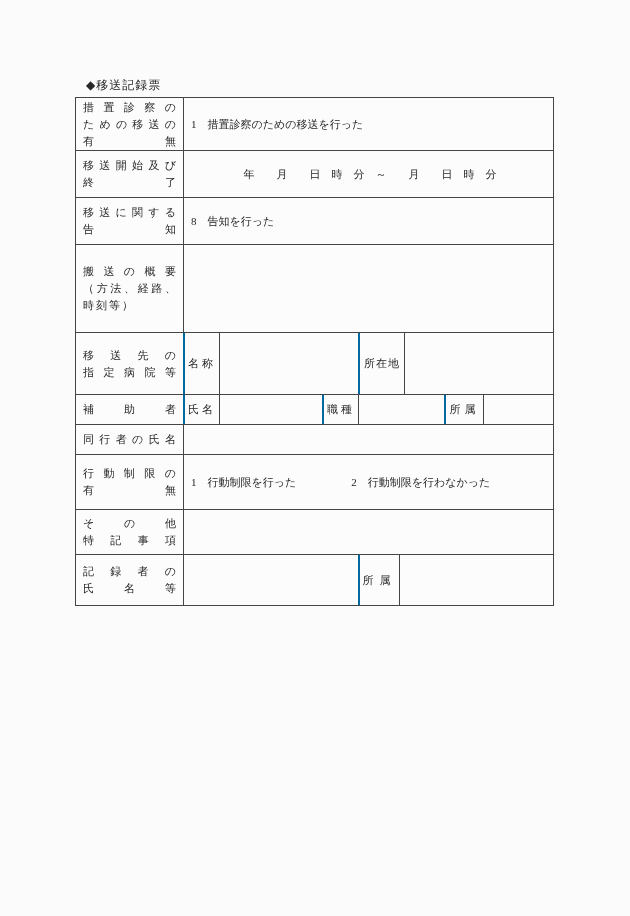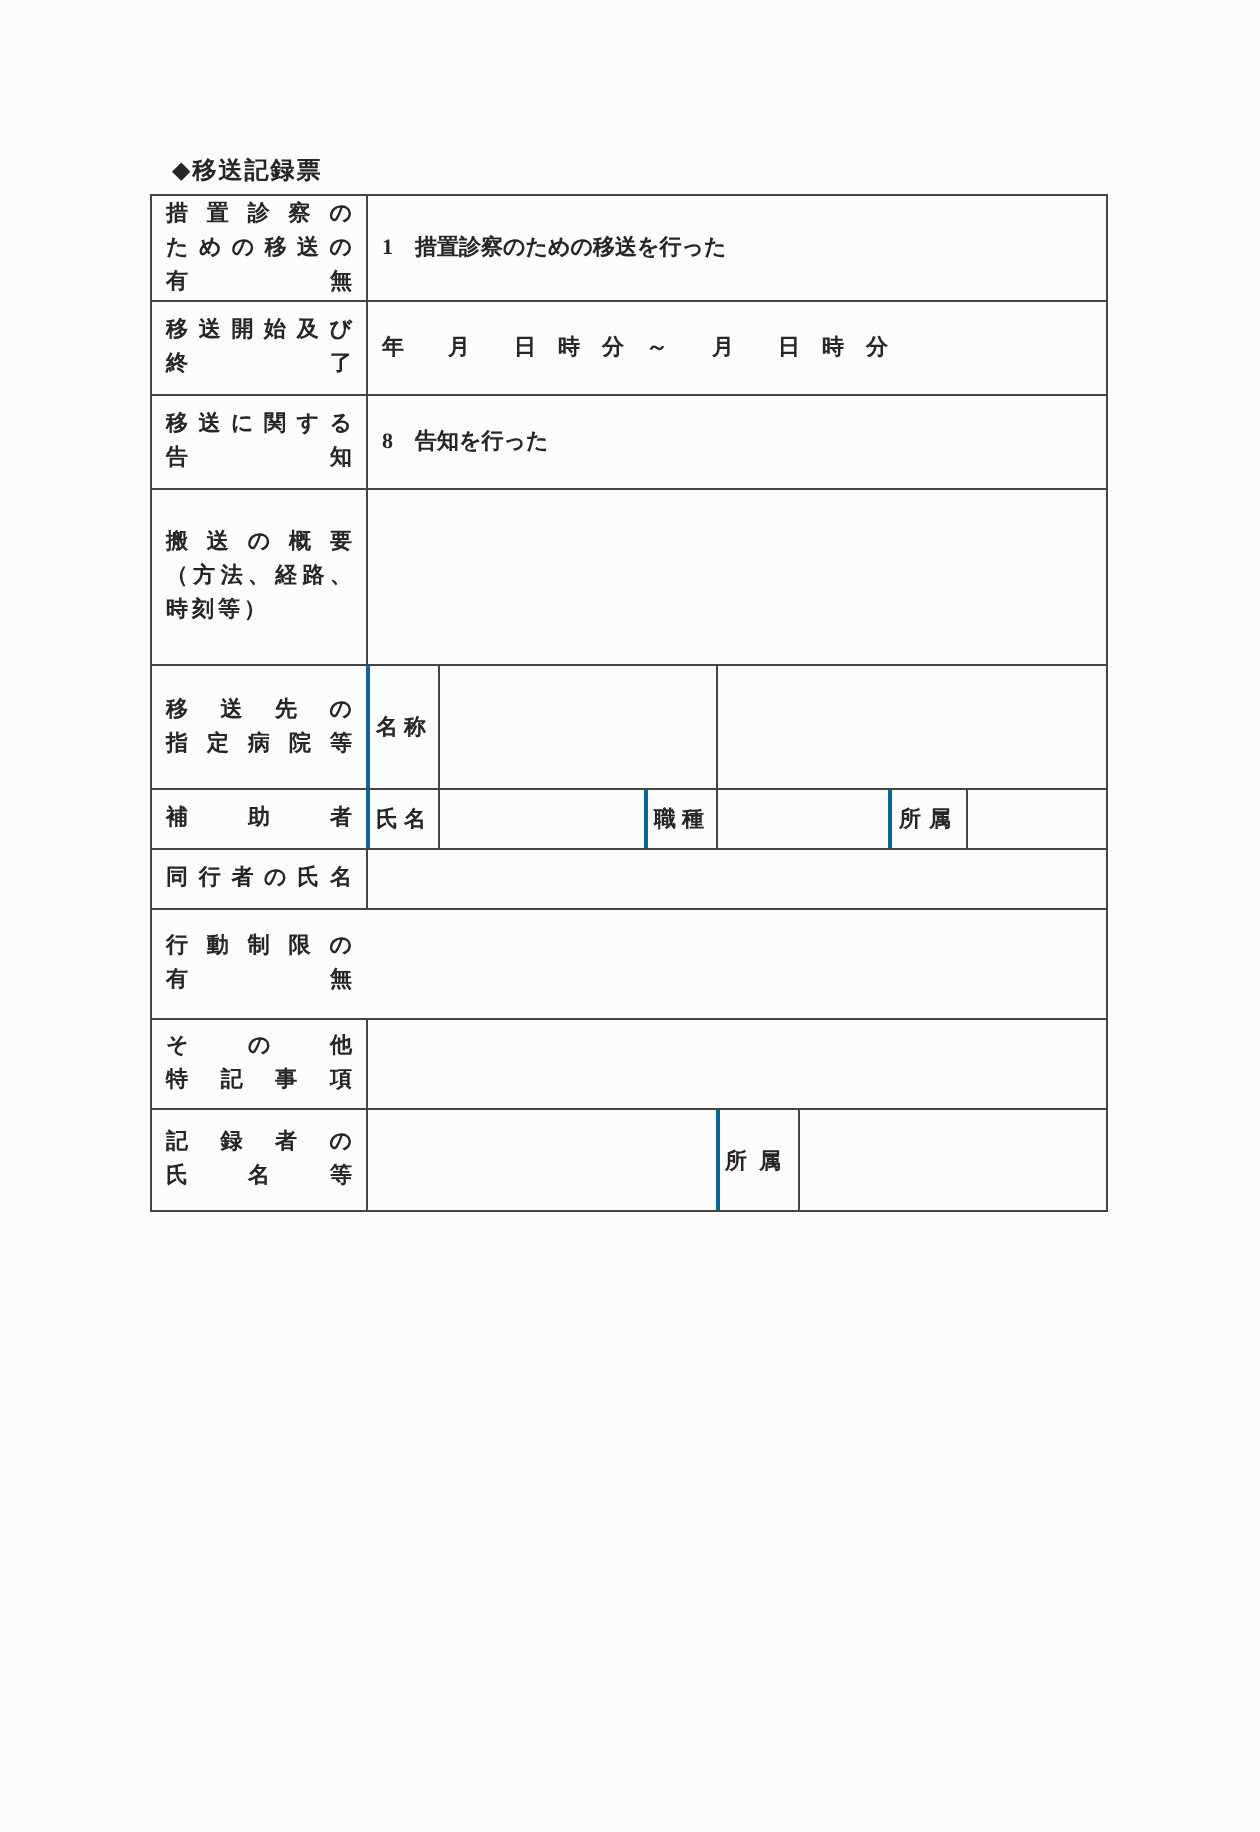--- a/index.html
+++ b/index.html
@@ -8,21 +8,20 @@
     background: #fbfbfb;
   }
   .page {
     position: relative;
     width: 630px;
     height: 916px;
     background: #fbfbfb;
     font-family: "Liberation Serif", "DejaVu Serif", serif;
     color: #262626;
     overflow: hidden;
-    font-weight: bold;
   }
   .doc-title {
     position: absolute;
     left: 86px;
     top: 77px;
     font-size: 12px;
     letter-spacing: 1px;
     white-space: pre;
   }
   .form-table {
@@ -127,21 +126,21 @@
             <span>開</span>
             <span>始</span>
             <span>及</span>
             <span>び</span>
           </div>
           <div class="label-line">
             <span>終</span>
             <span>了</span>
           </div>
         </div>
-        <div class="content-cell" style="">
+        <div class="content-cell" style=" text-align: center;">
           <div class="content-line">年　　月　　日　時　分　～　　月　　日　時　分</div>
         </div>
       </div>
       <div class="t-row" style="height: 46px;">
         <div class="label-cell">
           <div class="label-line">
             <span>移</span>
             <span>送</span>
             <span>に</span>
             <span>関</span>
@@ -190,20 +189,21 @@
           <div class="label-line">
             <span>指</span>
             <span>定</span>
             <span>病</span>
             <span>院</span>
             <span>等</span>
           </div>
         </div>
         <div class="sub-head" style="flex: 0 0 36px; width: 36px; letter-spacing: 3px;">名称</div>
         <div class="sub-blank" style="flex: 0 0 139px; width: 139px;"></div>
+        <div class="sub-head" style="flex: 0 0 46px; width: 46px; letter-spacing: 1px;">所在地</div>
         <div class="sub-blank" style="flex: 1 1 auto;"></div>
       </div>
       <div class="t-row" style="height: 29px;">
         <div class="label-cell">
           <div class="label-line">
             <span>補</span>
             <span>助</span>
             <span>者</span>
           </div>
         </div>
@@ -234,20 +234,23 @@
             <span>動</span>
             <span>制</span>
             <span>限</span>
             <span>の</span>
           </div>
           <div class="label-line">
             <span>有</span>
             <span>無</span>
           </div>
         </div>
+        <div class="content-cell">
+          <div class="content-line">1　行動制限を行った　　　　　2　行動制限を行わなかった</div>
+        </div>
       </div>
       <div class="t-row" style="height: 44px;">
         <div class="label-cell">
           <div class="label-line">
             <span>そ</span>
             <span>の</span>
             <span>他</span>
           </div>
           <div class="label-line">
             <span>特</span>

